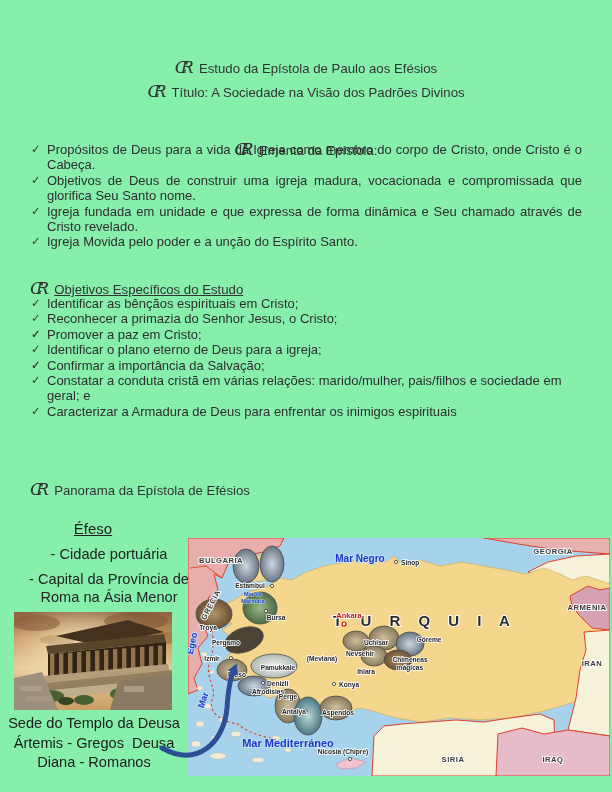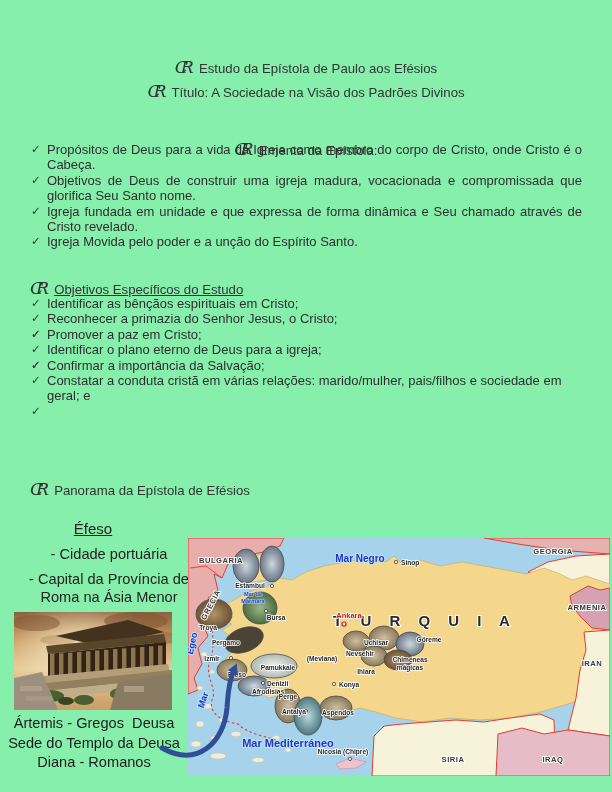--- a/index.html
+++ b/index.html
@@ -61,21 +61,21 @@
 
   <ul class="abs blist" style="top:296px;">
     <li><span class="chk">✓</span><span>Identificar as bênçãos espirituais em Cristo;</span></li>
     <li><span class="chk">✓</span><span>Reconhecer a primazia do Senhor Jesus, o Cristo;</span></li>
     <li><span class="chk">✓</span></li>
     <li><span class="chk">✓</span><span>Promover a paz em Cristo;</span></li>
     <li><span class="chk">✓</span><span>Identificar o plano eterno de Deus para a igreja;</span></li>
     <li><span class="chk">✓</span></li>
     <li><span class="chk">✓</span><span>Confirmar a importância da Salvação;</span></li>
     <li><span class="chk">✓</span><span>Constatar a conduta cristã em várias relações: marido/mulher, pais/filhos e sociedade em geral; e</span></li>
-    <li><span class="chk">✓</span></li>
+    <li><span class="chk">✓</span><span>Caracterizar a Armadura de Deus para enfrentar os inimigos espirituais</span></li>
   </ul>
 
   <div class="abs h-left" style="top:481px;">
     <span class="cr"><span class="c">C</span><span class="r">R</span></span><span>Panorama da Epístola de Efésios</span>
   </div>
 
   <div class="abs efeso-title" style="top:520px;">Éfeso</div>
   <div class="abs fact" style="top:546px;">- Cidade portuária</div>
   <div class="abs fact" style="top:571px;">- Capital da Província de Roma na Ásia Menor</div>
 
@@ -132,22 +132,22 @@
 
     <polygon points="0,66 28,60 44,98 0,98" fill="#9a9183"></polygon>
     <polygon points="104,70 158,62 158,98 96,98" fill="#857a68"></polygon>
     <rect x="110" y="74" width="20" height="6" fill="#b9ae9c" opacity="0.7"></rect>
     <rect x="6" y="74" width="22" height="5" fill="#b9ae9c" opacity="0.6"></rect>
     <rect x="12" y="84" width="26" height="5" fill="#aca190" opacity="0.6"></rect>
     <rect x="0" y="0" width="158" height="98" fill="#c08040" opacity="0.08"></rect>
   </svg>
 
   <div class="abs caption" style="top:714px;">
+    <div>Sede do Templo da Deusa</div>
     <div>Ártemis - Gregos  Deusa</div>
-    <div>Sede do Templo da Deusa</div>
     <div>Diana - Romanos</div>
   </div>
 
   <svg class="abs" style="left:188px;top:538px;" width="422" height="238" viewBox="0 0 422 238">
     <defs>
       <radialGradient id="phGray">
           <stop offset="0" stop-color="#cdd8e0"></stop>
           <stop offset="1" stop-color="#6a7684"></stop>
         </radialGradient>
       <radialGradient id="phBrown">

